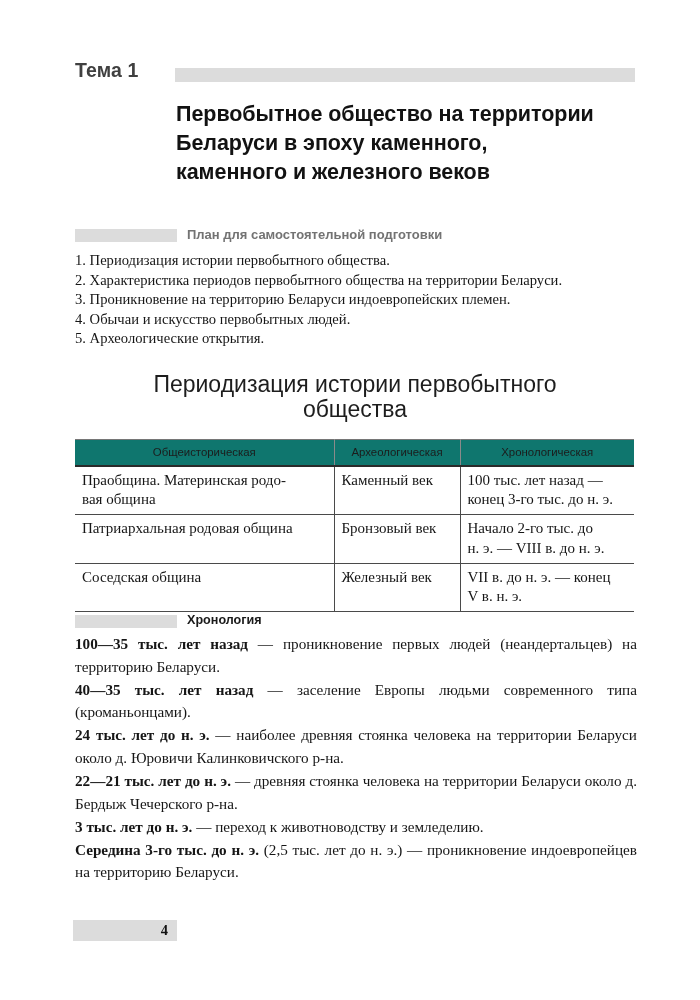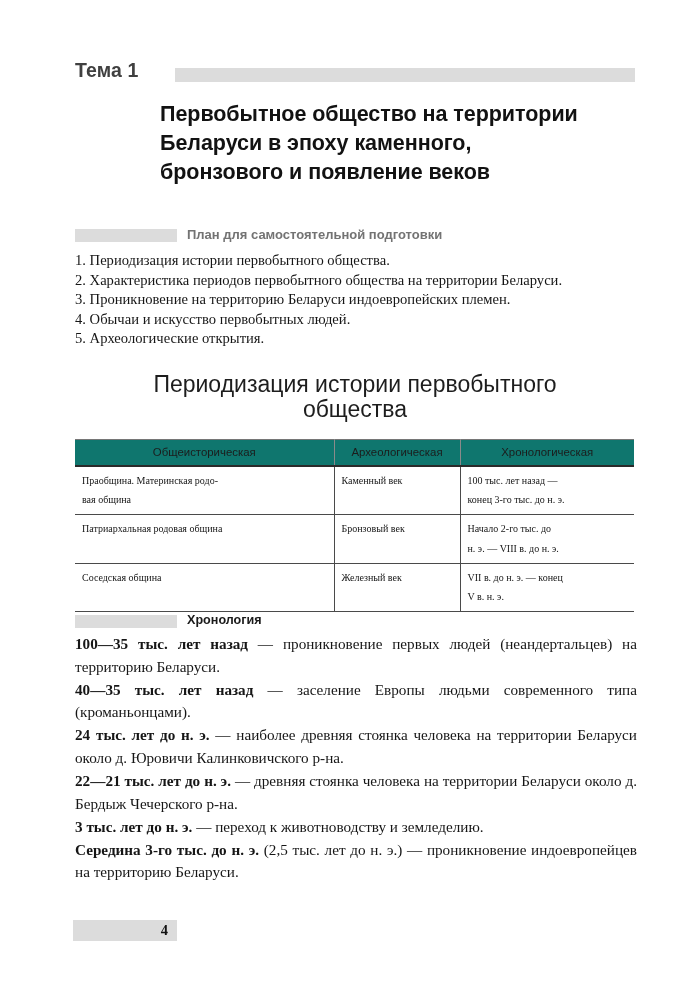--- a/index.html
+++ b/index.html
@@ -47,21 +47,21 @@
     position: absolute;
     left: 100px;
     top: 10px;
     width: 460px;
     height: 14px;
     background: #dcdcdc;
   }
 
   .doc-title {
     position: absolute;
-    left: 160px;
+    left: 176px;
     top: 100px;
     width: 462px;
     font-family: "Liberation Sans", "DejaVu Sans", sans-serif;
     font-size: 21.5px;
     font-weight: 700;
     line-height: 29px;
     color: #121212;
     letter-spacing: -0.05px;
   }
   .doc-title .tline { display: block; white-space: nowrap; }
@@ -140,21 +140,21 @@
     line-height: 14px;
     text-align: center;
     color: #1c1c1c;
     padding: 5px 4px 6px 4px;
     border-top: 1px solid #767676;
     border-bottom: 2.2px solid #2a2a2a;
   }
   .ptable thead th.c1 { border-right: 1px solid #8a8a8a; }
   .ptable thead th.c2 { border-right: 1px solid #8a8a8a; }
   .ptable tbody td {
-    font-size: 10px;
+    font-size: 15px;
     line-height: 19.2px;
     color: #161616;
     border-bottom: 1.5px solid #4a4a4a;
     margin-top: 25px;
   }
   .ptable tbody td.c1 { border-right: 1.2px solid #4a4a4a; }
   .ptable tbody td.c2 { border-right: 1.2px solid #4a4a4a; }
   .ptable tbody tr:last-child td { border-bottom: 1.5px solid #4a4a4a; }
   .col-1 { width: 259px; }
   .col-2 { width: 126px; }
@@ -229,21 +229,21 @@
 <div class="page">
 
   <div class="theme-row">
     <div class="theme-label">Тема 1</div>
     <div class="theme-bar"></div>
   </div>
 
   <div class="doc-title">
     <span class="tline">Первобытное общество на территории</span>
     <span class="tline">Беларуси в эпоху каменного,</span>
-    <span class="tline">бронзового и появление веков</span>
+    <span class="tline">каменного и железного веков</span>
   </div>
 
   <div class="plan-head">
     <div class="tag-bar"></div>
     <div class="tag-text">План для самостоятельной подготовки</div>
   </div>
 
   <div class="plan-list">
     <span class="pitem">1. Периодизация истории первобытного общества.</span>
     <span class="pitem">2. Характеристика периодов первобытного общества на территории Беларуси.</span>

